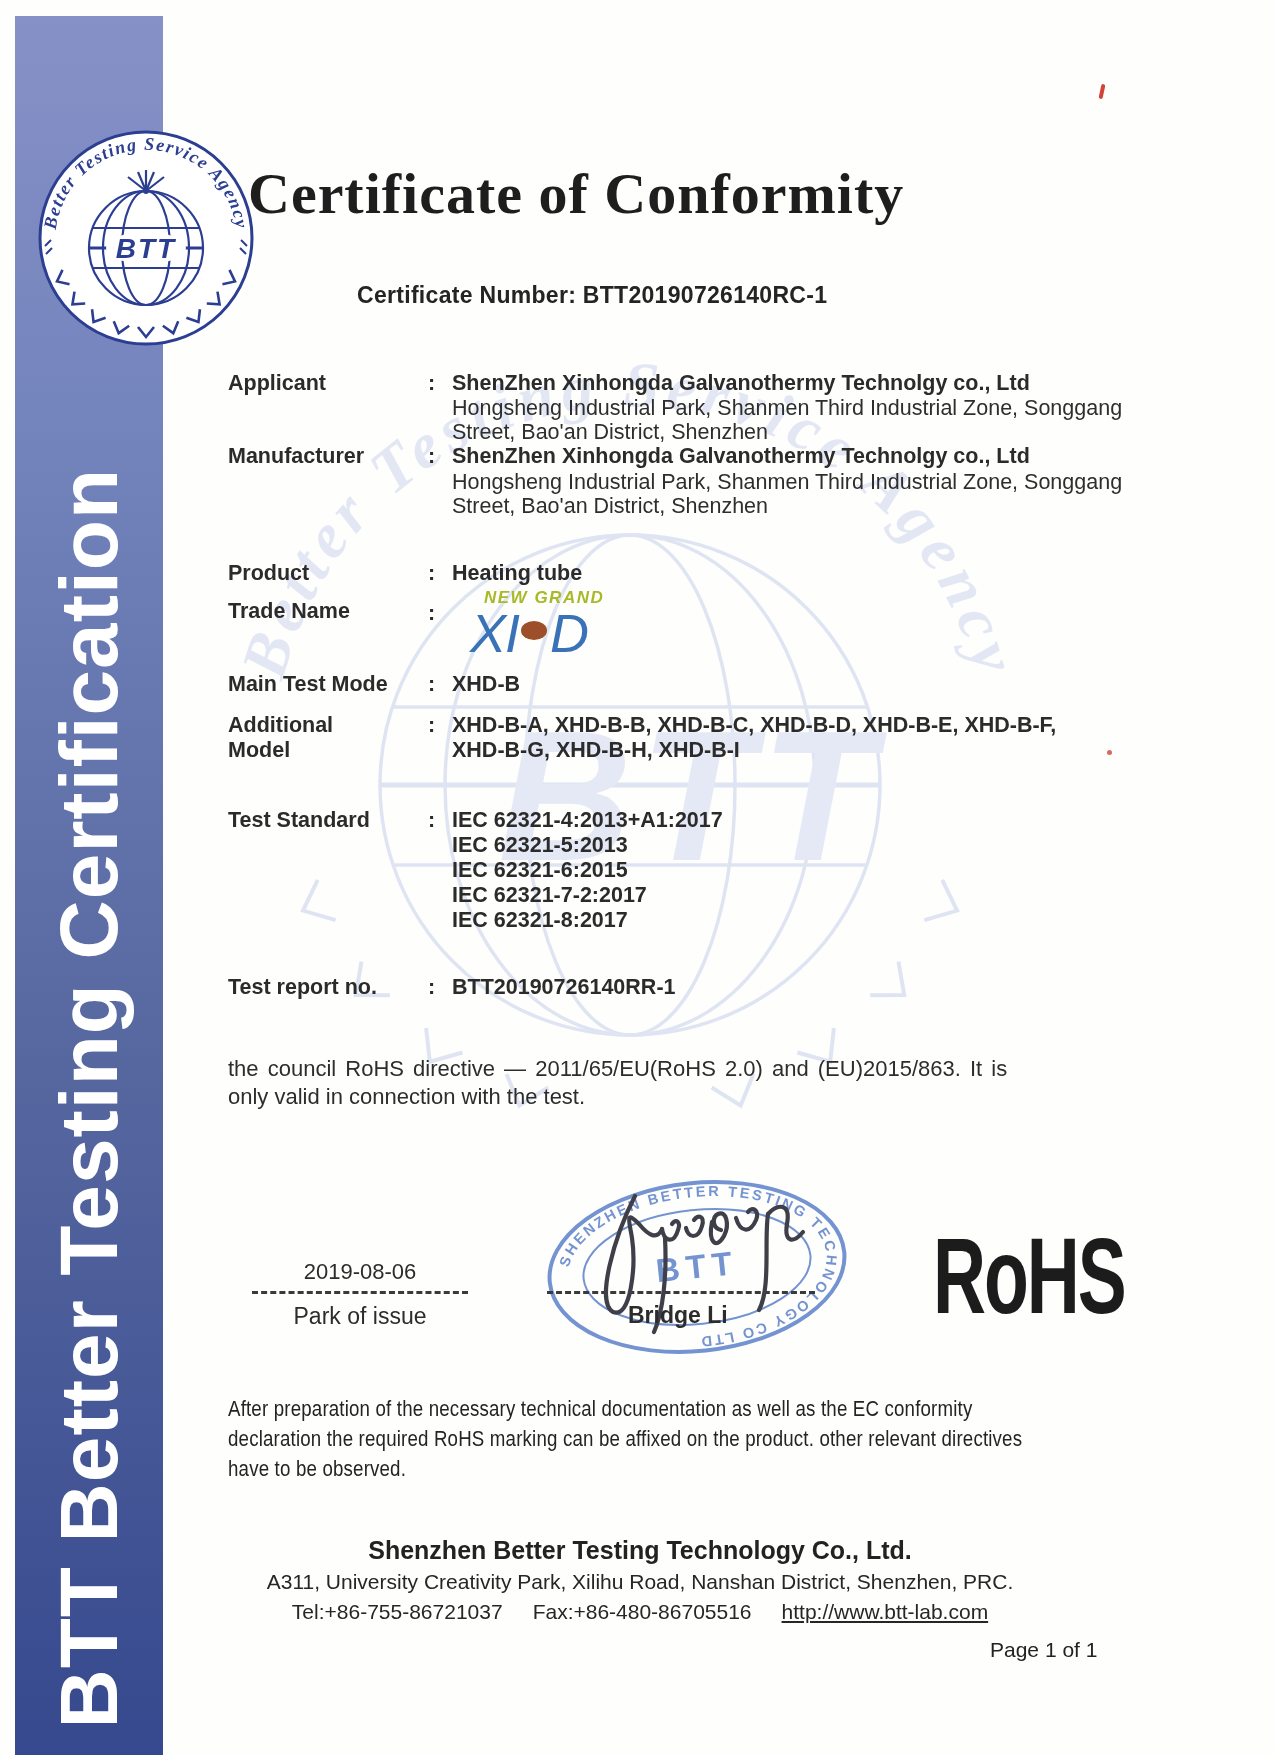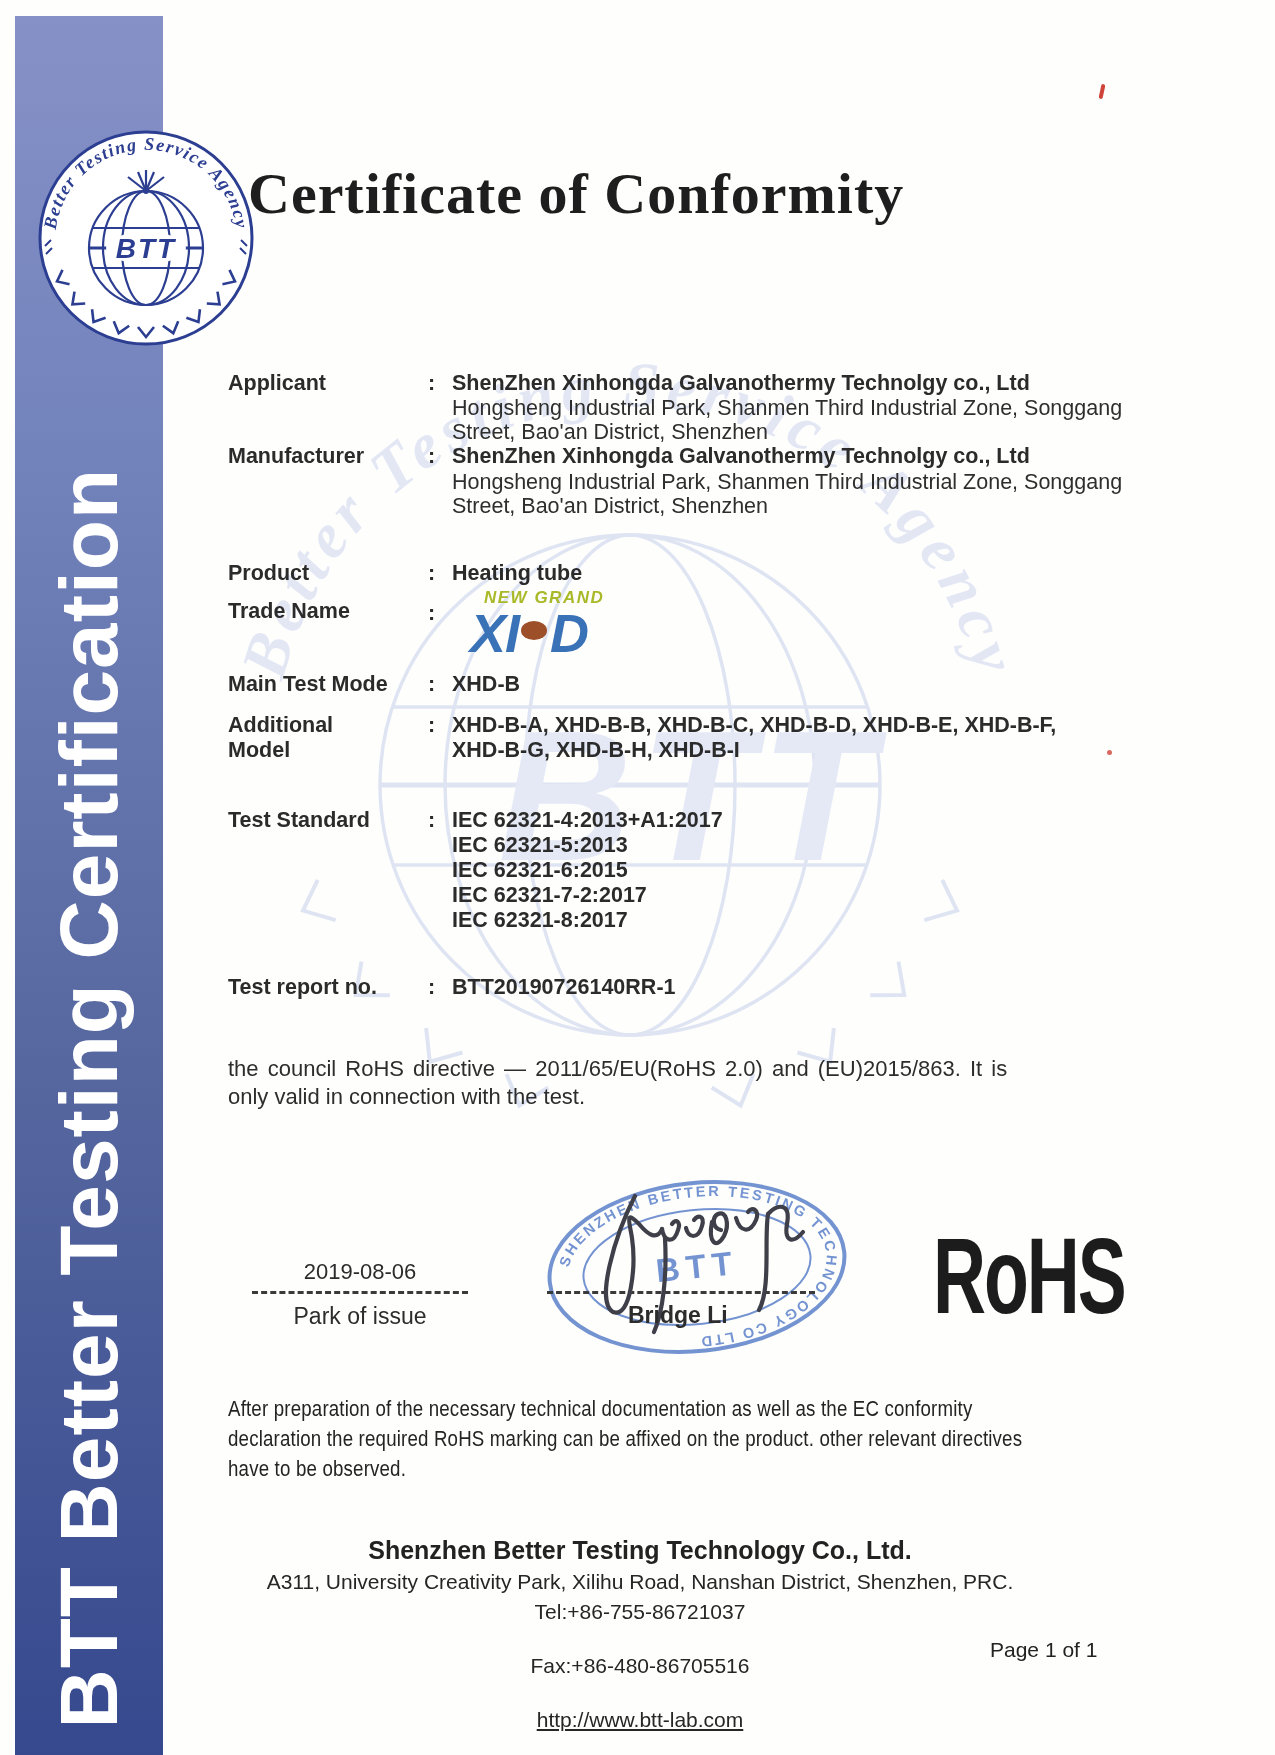--- a/index.html
+++ b/index.html
@@ -35,42 +35,42 @@
   .col  { font-size:21.5px; font-weight:bold; color:#2b2b2b; }
   .valb { font-size:21.5px; font-weight:bold; color:#2b2b2b; }
   .val  { font-size:21.5px; font-weight:normal; color:#2e2e2e; }
 
   
   .stmt { font-size:22px; color:#2d2d2d; word-spacing:2px; }
 
   
   .brand-top { font-size:17px; font-weight:bold; font-style:italic;
                color:#a9b929; letter-spacing:1.5px; }
-  .brand-main { font-size:54px; line-height:50px; font-weight:700; font-style:italic;
+  .brand-main { font-size:54px; line-height:50px; font-weight:400; font-style:italic;
                 color:#3a72b8; letter-spacing:-1px; display:flex; align-items:center; }
   .brand-dot { display:inline-block; width:26px; height:19px; border-radius:50%;
                background:#9c4f28; margin:0 3px 6px 2px; }
 
   
   .dash { border-top:3px dashed #3a3a3a; }
   .small-label { font-size:23px; color:#2c2c2c; text-align:center; }
   .signer { font-size:23px; font-weight:600; color:#2c2c2c; text-align:left; }
 
   #rohs {
     font-size:108px; font-weight:bold; color:#1c1c1c; line-height:1;
     letter-spacing:-3px; transform:scaleX(.68); transform-origin:left top;
   }
 
   .footnote { font-size:22px; color:#242424; transform:scaleX(.85);
               transform-origin:left top; letter-spacing:.2px; }
 
   .foot-company { font-size:25px; font-weight:bold; color:#222; text-align:center; }
   .foot-line { font-size:21px; color:#262626; text-align:center; }
   .foot-url { text-decoration:underline; }
-  #telrow { display:flex; gap:30px; justify-content:center;flex-direction:column; }
+  #telrow { display:flex; gap:30px; justify-content:center; }
   .pagei { font-size:21px; color:#222; }
 
   .artifact { position:absolute; background:#cf4338; border-radius:2px; }
 </style>
 </head>
 <body>
 
 <div id="page">
 
   <svg class="abs" style="left:195px;top:330px;opacity:.5;" width="870" height="870" viewBox="-435 -435 870 870">
@@ -134,20 +134,21 @@
       </g>
       <path d="M -95 2 L -101 8 M -94 10 L -100 16" stroke-width="2"></path>
       <path d="M 95 2 L 101 8 M 94 10 L 100 16" stroke-width="2"></path>
     </g>
     <circle cx="0" cy="-47" r="3" fill="#2c3e91"></circle>
     <ellipse cx="0" cy="10" rx="40" ry="16" fill="#ffffff"></ellipse>
     <text x="0" y="20" text-anchor="middle" font-size="28" font-weight="bold" font-style="italic" fill="#2c3e91" letter-spacing="2">BTT</text>
   </svg>
 
   <div class="abs title" style="left:248px;top:160px;">Certificate of Conformity</div>
+  <div class="abs certnum" style="left:357px;top:282px;">Certificate Number: BTT20190726140RC-1</div>
 
   <div class="abs lbl" style="left:228px;top:371px;">Applicant</div>
   <div class="abs col" style="left:428px;top:371px;">:</div>
   <div class="abs valb" style="left:452px;top:371px;">ShenZhen Xinhongda Galvanothermy Technolgy co., Ltd</div>
   <div class="abs val" style="left:452px;top:396px;">Hongsheng Industrial Park, Shanmen Third Industrial Zone, Songgang</div>
   <div class="abs val" style="left:452px;top:420px;">Street, Bao'an District, Shenzhen</div>
 
   <div class="abs lbl" style="left:228px;top:444px;">Manufacturer</div>
   <div class="abs col" style="left:428px;top:444px;">:</div>
   <div class="abs valb" style="left:452px;top:444px;">ShenZhen Xinhongda Galvanothermy Technolgy co., Ltd</div>

